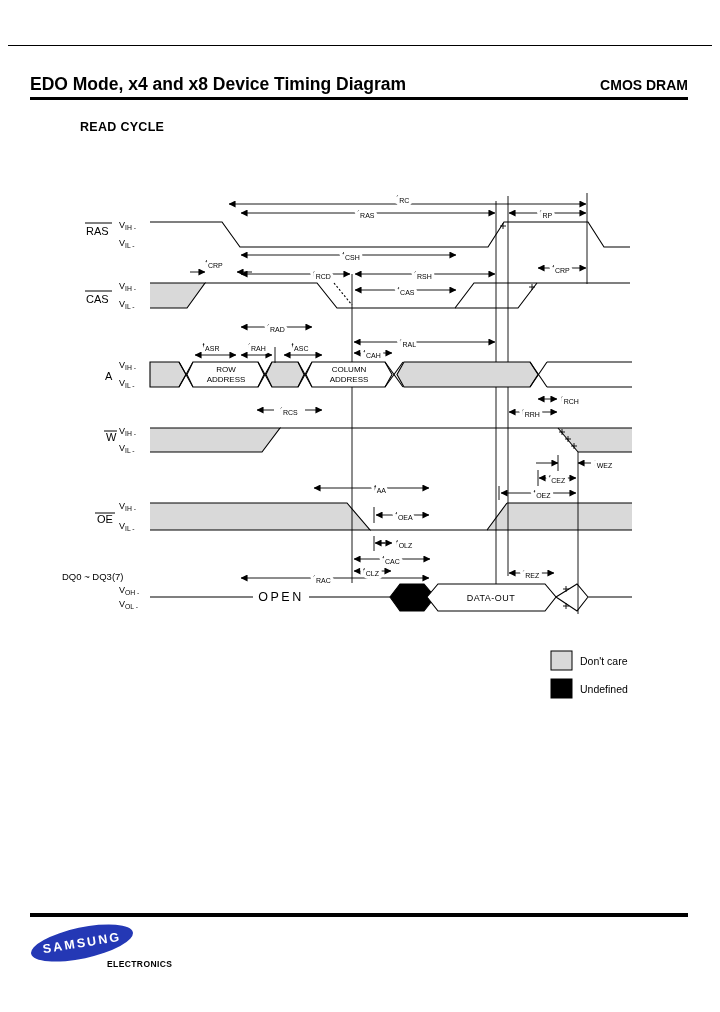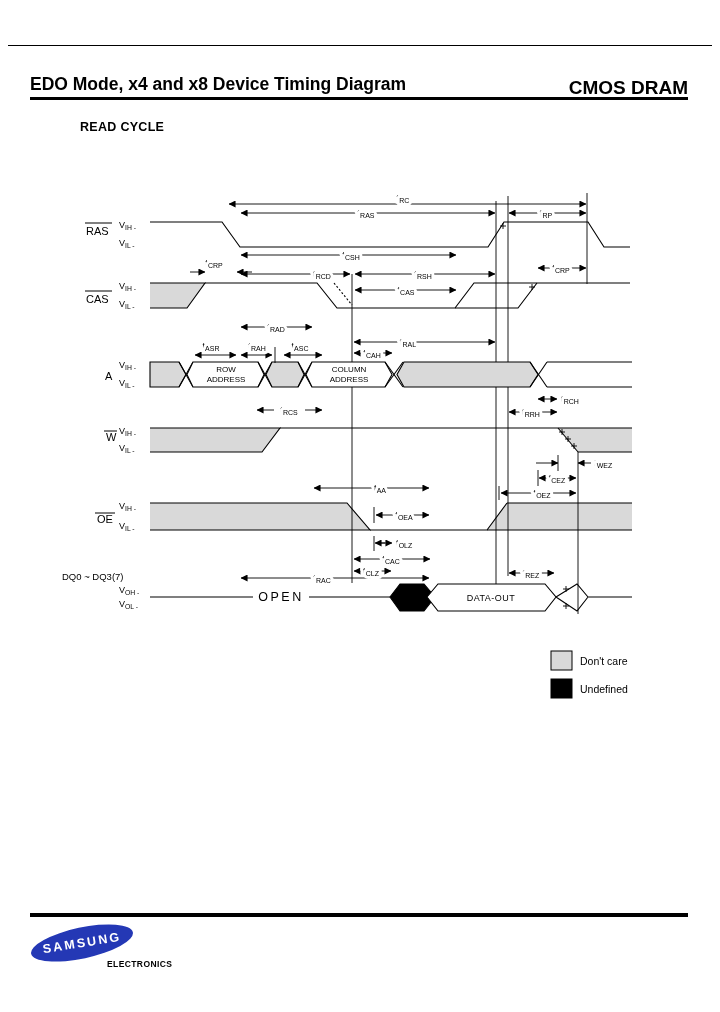--- a/index.html
+++ b/index.html
@@ -1,20 +1,20 @@
 <!DOCTYPE html>
 <html><head>
 <meta charset="utf-8">
 <style>
   html,body{margin:0;padding:0;background:#fff;}
   .page{position:relative;width:720px;height:1012px;background:#fff;overflow:hidden;
         font-family:"Liberation Sans",sans-serif;color:#000;}
   .rule{position:absolute;background:#000;}
   .title{position:absolute;left:30px;top:74px;font-size:17.5px;font-weight:bold;}
-  .product{position:absolute;right:32px;top:77px;font-size:19px;font-weight:bold;margin-left:12px;}
+  .product{position:absolute;right:32px;top:77px;font-size:14px;font-weight:bold;margin-left:12px;}
   .readcycle{position:absolute;left:52px;top:120px;font-size:12.5px;font-weight:bold;letter-spacing:.3px;padding-left:28px;}
   svg{position:absolute;left:0;}
   svg text{font-family:"Liberation Sans",sans-serif;fill:#000;}
   .tl{font-size:9.5px;text-anchor:middle;}
   .tl .sub{font-size:7px;}
   .halo{paint-order:stroke;stroke:#fff;stroke-width:6px;stroke-linejoin:round;}
   .ast{text-anchor:start;}
   .lvl{font-size:9px;}
   .lvl .sub{font-size:6.8px;}
   .sig{font-size:11px;}

